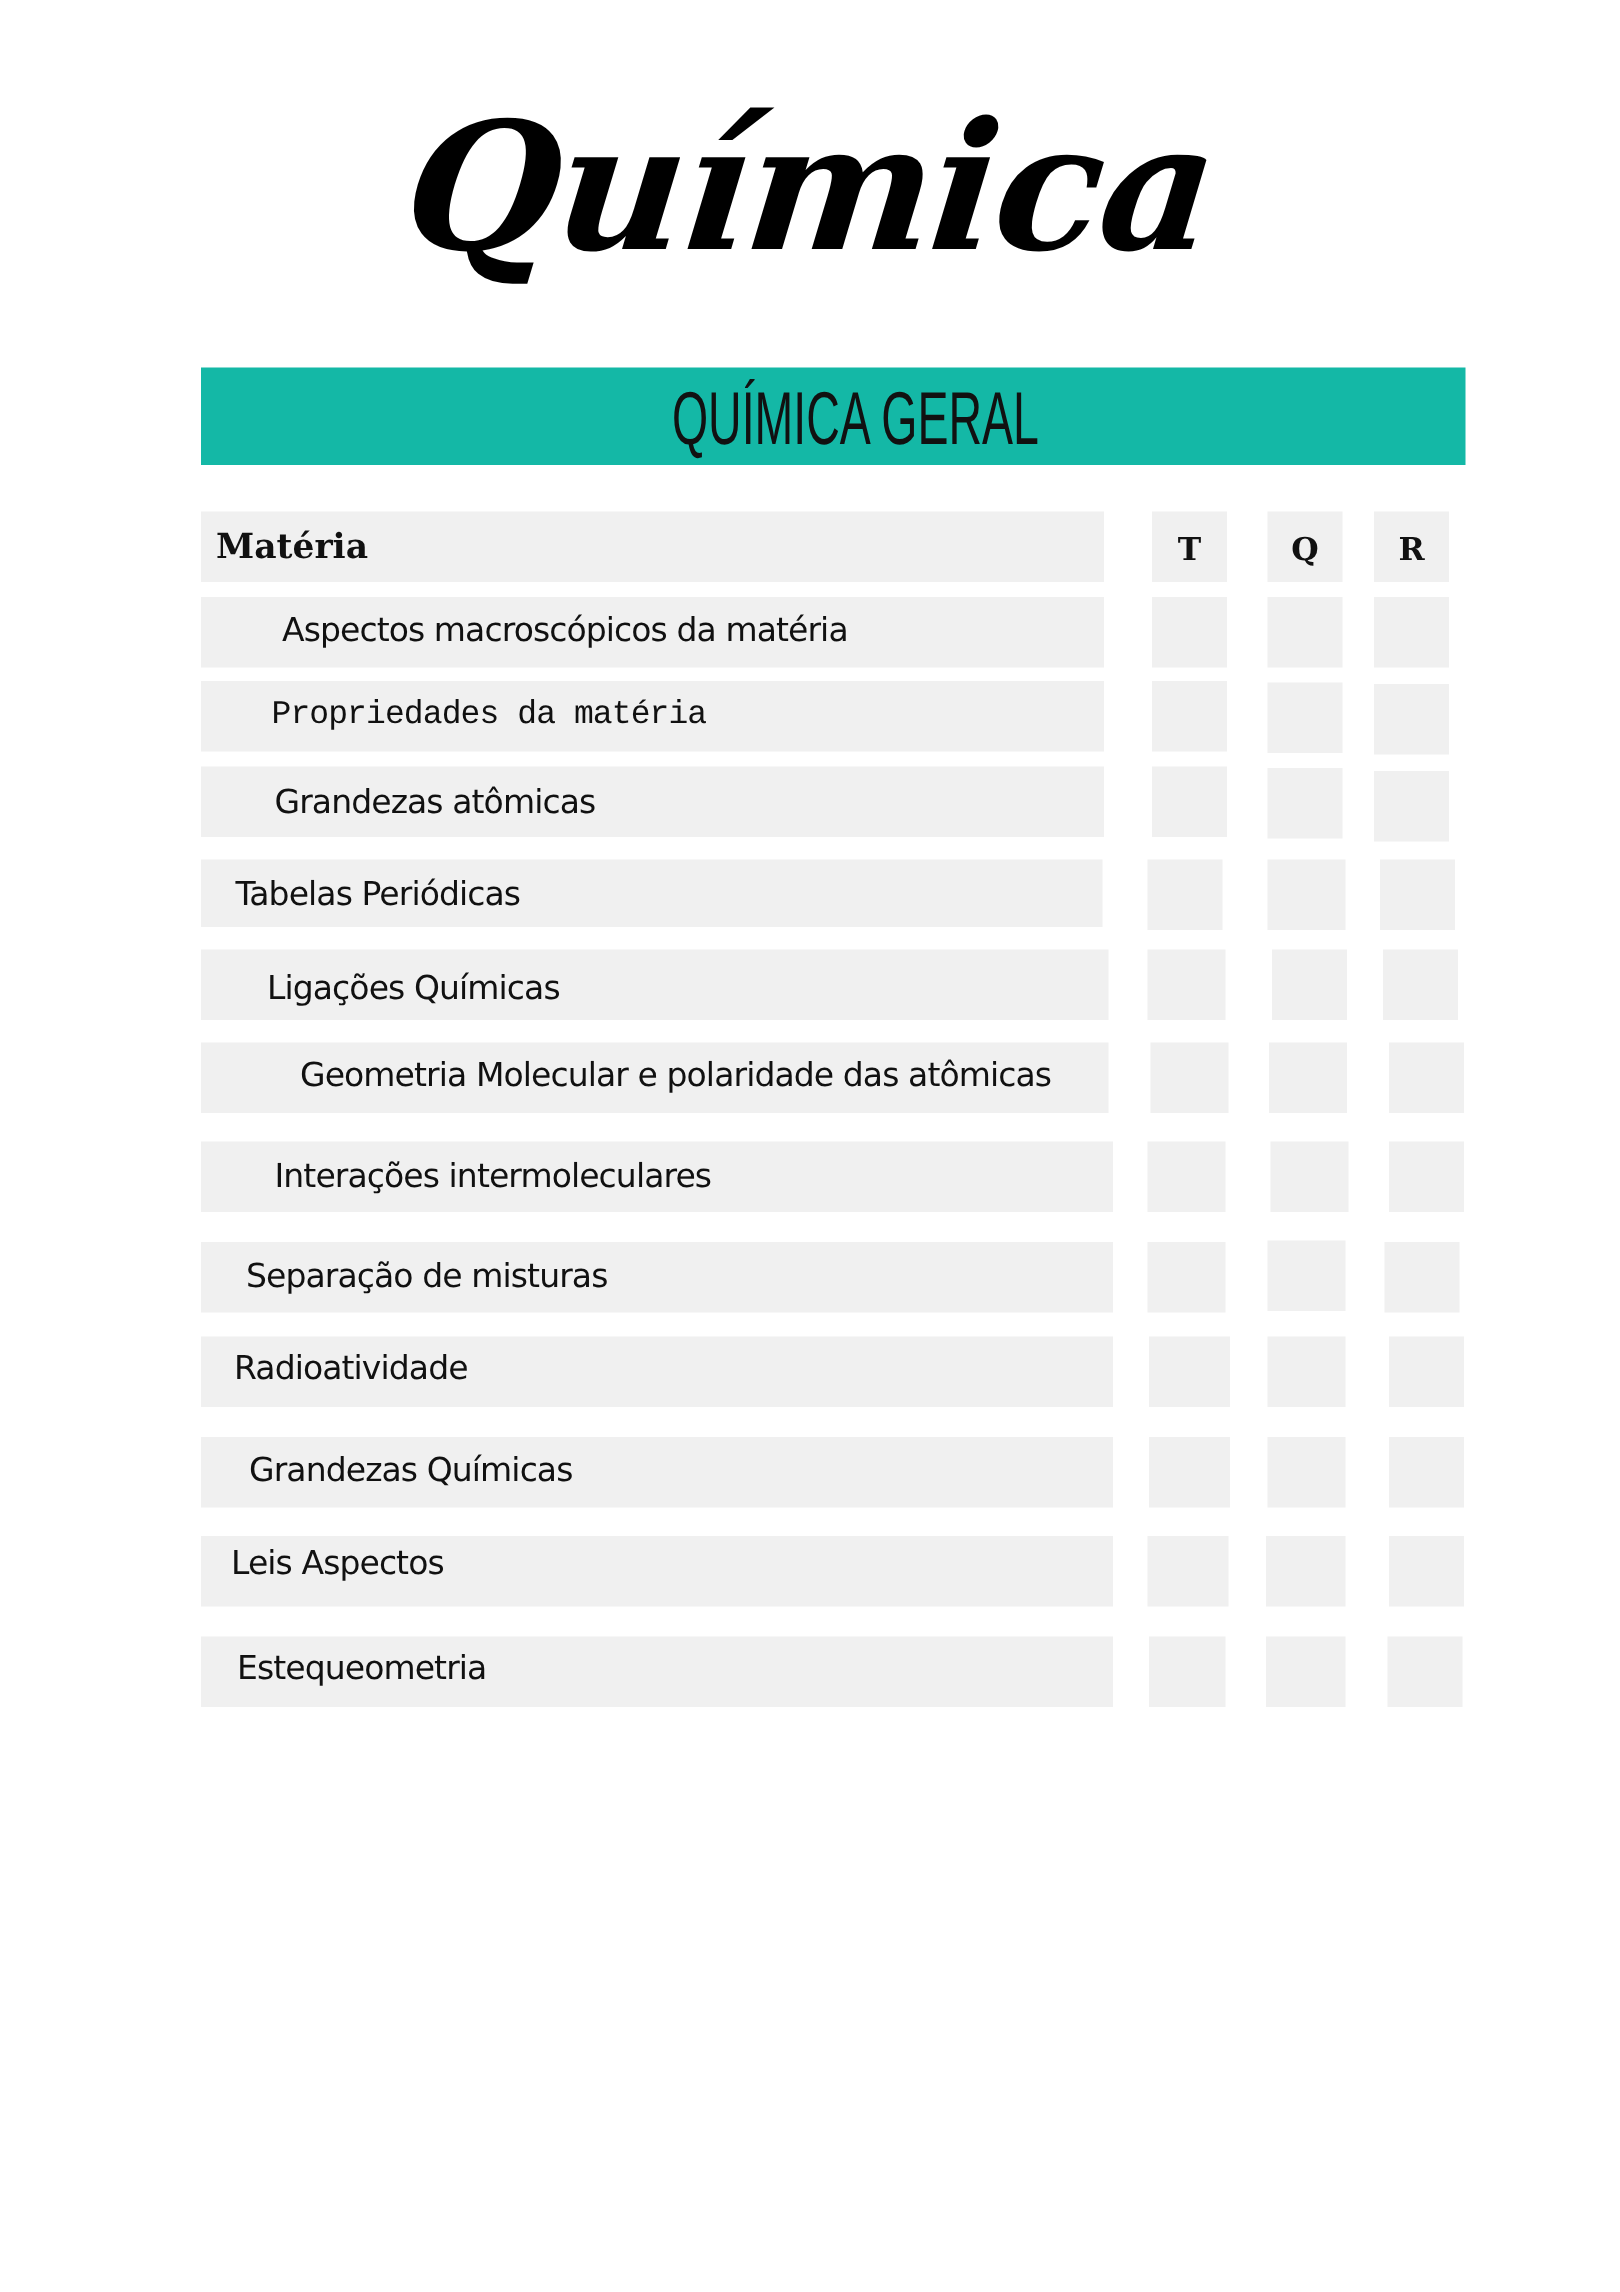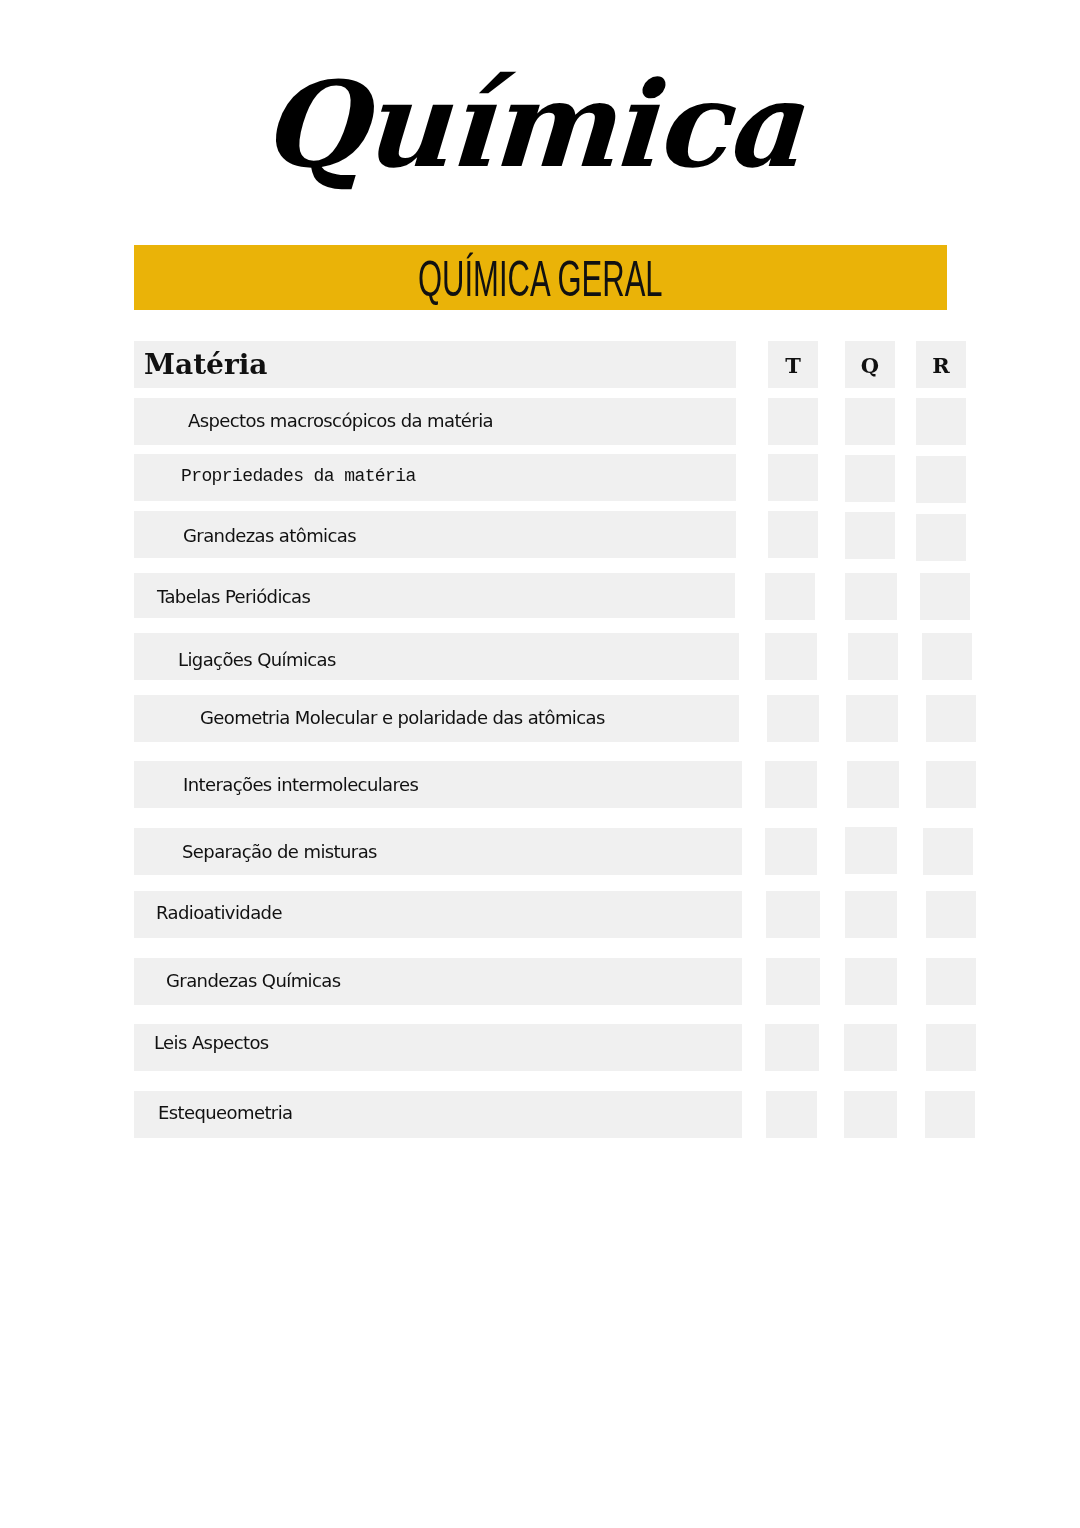--- a/index.html
+++ b/index.html
@@ -5,40 +5,40 @@
     html, body { margin: 0; padding: 0; background: #ffffff; }
     body { width: 1080px; height: 1528px; position: relative; overflow: hidden; font-family: "DejaVu Sans", sans-serif; color: #111; }
     .title {
       position: absolute; left: 0; top: 30px; width: 1080px; text-align: center;
       font-family: "DejaVu Serif", serif; font-style: italic; font-weight: bold;
       font-size: 118px; letter-spacing: -2px; color: #000; line-height: 190px;
       transform: skewX(-6deg);
     }
     .section-bar {
       position: absolute; left: 134px; top: 245px; width: 813px; height: 65px;
-      background: #eab308; text-align: center;
+      background: #14b8a6; text-align: center; padding-left: 30px;
     }
     .section-bar span {
       display: inline-block; font-family: "Liberation Sans Narrow", "Liberation Sans", sans-serif;
       font-size: 50px; line-height: 68px; color: #111; letter-spacing: 0px;
       transform: scaleX(0.62); transform-origin: center; white-space: nowrap;
     }
     .bar { position: absolute; background: #f0f0f0; height: 47px; }
     .box { position: absolute; background: #f0f0f0; width: 50px; height: 47px; }
     .head-label {
       position: absolute; left: 144px; top: 341px; height: 47px; line-height: 47px;
-      font-family: "DejaVu Serif", serif; font-weight: bold; font-size: 28px; color: #111;
+      font-family: "DejaVu Serif", serif; font-weight: bold; font-size: 23px; color: #111;
     }
     .col-head {
       position: absolute; top: 341px; width: 50px; height: 47px; line-height: 49px;
       text-align: center; font-family: "DejaVu Serif", serif; font-weight: bold; font-size: 21px; color: #111;
     }
     .row-label {
       position: absolute; height: 47px; line-height: 45px;
-      font-family: "DejaVu Sans", sans-serif; font-size: 18px; color: #111;
+      font-family: "DejaVu Sans", sans-serif; font-size: 22px; color: #111;
       letter-spacing: -0.6px; white-space: nowrap;
     }
   </style>
 </head>
 <body>
 
 <div class="title">Química</div>
 
 <div class="section-bar">
   <span>QUÍMICA GERAL</span>
@@ -86,21 +86,21 @@
 <div class="box" style="left:846px; top:695px; width:52px;"></div>
 <div class="box" style="left:926px; top:695px;"></div>
 
 <div class="bar" style="left:134px; top:761px; width:608px;"></div>
 <div class="row-label" style="left:183px; top:762px;text-align:center;">Interações intermoleculares</div>
 <div class="box" style="left:765px; top:761px; width:52px;"></div>
 <div class="box" style="left:847px; top:761px; width:52px;"></div>
 <div class="box" style="left:926px; top:761px;"></div>
 
 <div class="bar" style="left:134px; top:828px; width:608px;"></div>
-<div class="row-label" style="left:182px; top:829px;">Separação de misturas</div>
+<div class="row-label" style="left:164px; top:829px;">Separação de misturas</div>
 <div class="box" style="left:765px; top:828px; width:52px;"></div>
 <div class="box" style="left:845px; top:827px; width:52px;"></div>
 <div class="box" style="left:923px; top:828px;"></div>
 
 <div class="bar" style="left:134px; top:891px; width:608px;"></div>
 <div class="row-label" style="left:156px; top:890px;">Radioatividade</div>
 <div class="box" style="left:766px; top:891px; width:54px;"></div>
 <div class="box" style="left:845px; top:891px; width:52px;"></div>
 <div class="box" style="left:926px; top:891px;"></div>
 

